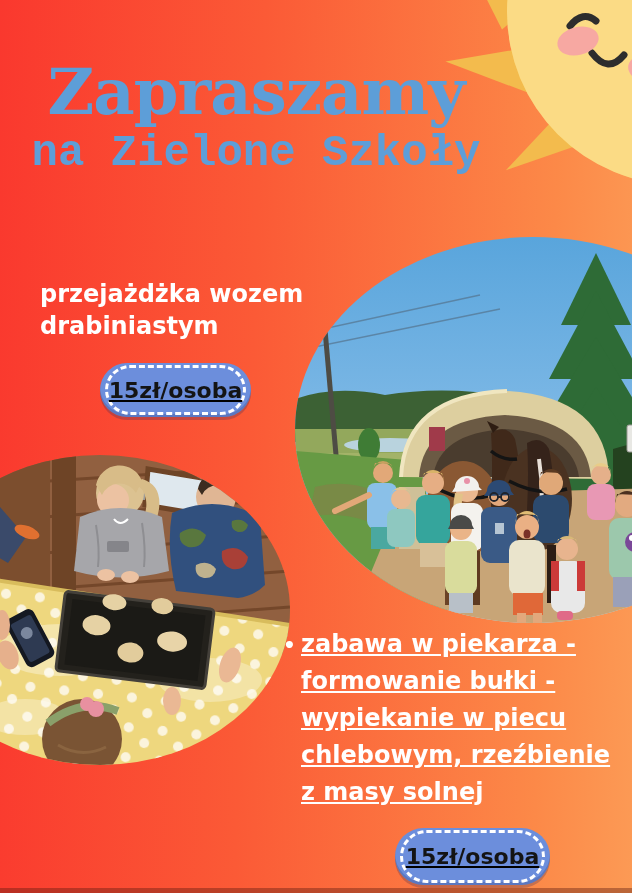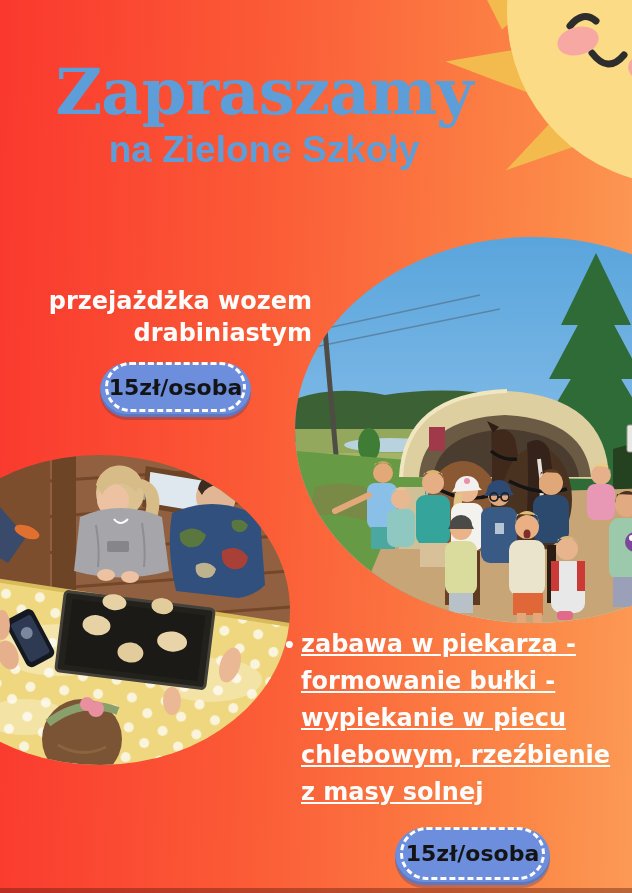--- a/index.html
+++ b/index.html
@@ -2,28 +2,28 @@
 <html><head>
 <meta charset="utf-8">
 <style>
   html,body{margin:0;padding:0;background:#333;}
   .poster{
     position:relative;width:632px;height:893px;overflow:hidden;
     background:linear-gradient(92deg,#fa382e 0%,#fb5a36 40%,#fc8948 85%,#fc9a55 100%);
     font-family:"DejaVu Sans",sans-serif;
   }
   .sun-svg{position:absolute;left:400px;top:-175px;width:470px;height:390px;}
-  .header{position:absolute;top:56px;left:0;width:512px;text-align:center;color:#5d9ed8;padding-left:8px;}
+  .header{position:absolute;top:56px;left:0;width:512px;text-align:center;color:#5d9ed8;}
   .title{font-family:"DejaVu Serif",serif;font-weight:700;font-size:64px;line-height:1.12;letter-spacing:-1px;}
-  .subtitle{font-family:Liberation Sans, sans-serif;font-weight:700;font-size:37px;line-height:1.08;margin-top:2px;}
-  .act1{position:absolute;top:286px;left:40px;width:272px;text-align:right;
+  .subtitle{font-family:Liberation Mono, monospace;font-weight:700;font-size:44px;line-height:1.08;margin-top:2px;}
+  .act1{position:absolute;top:279px;left:40px;width:272px;text-align:left;
         color:#fff;font-size:24px;font-weight:bold;line-height:1.32;}
   .badge{position:absolute;background:#6c8edc;border-radius:999px;
          box-shadow:0 3px 0 rgba(40,40,90,.25), inset 0 -3px 0 rgba(0,0,40,.15);
-         display:flex;align-items:flex-end;justify-content:center;padding:5px;box-sizing:border-box;}
+         display:flex;align-items:center;justify-content:center;padding:5px;box-sizing:border-box;text-decoration:underline;}
   .badge-inner{border:3px dashed #fff;border-radius:999px;width:100%;height:100%;
          display:flex;align-items:center;justify-content:center;
          color:#141414;font-weight:bold;font-size:22px;}
   .badge1{left:100px;top:363px;width:151px;height:54px;}
   .badge2{left:395px;top:828px;width:155px;height:57px;}
   .photo{position:absolute;overflow:hidden;border-radius:50%;}
   .photo-right{left:295px;top:237px;width:476px;height:386px;}
   .photo-left{left:-90px;top:455px;width:380px;height:310px;}
   .photo svg{display:block;width:100%;height:100%;}
   .bullets{position:absolute;left:283px;top:626px;width:349px;display:flex;

